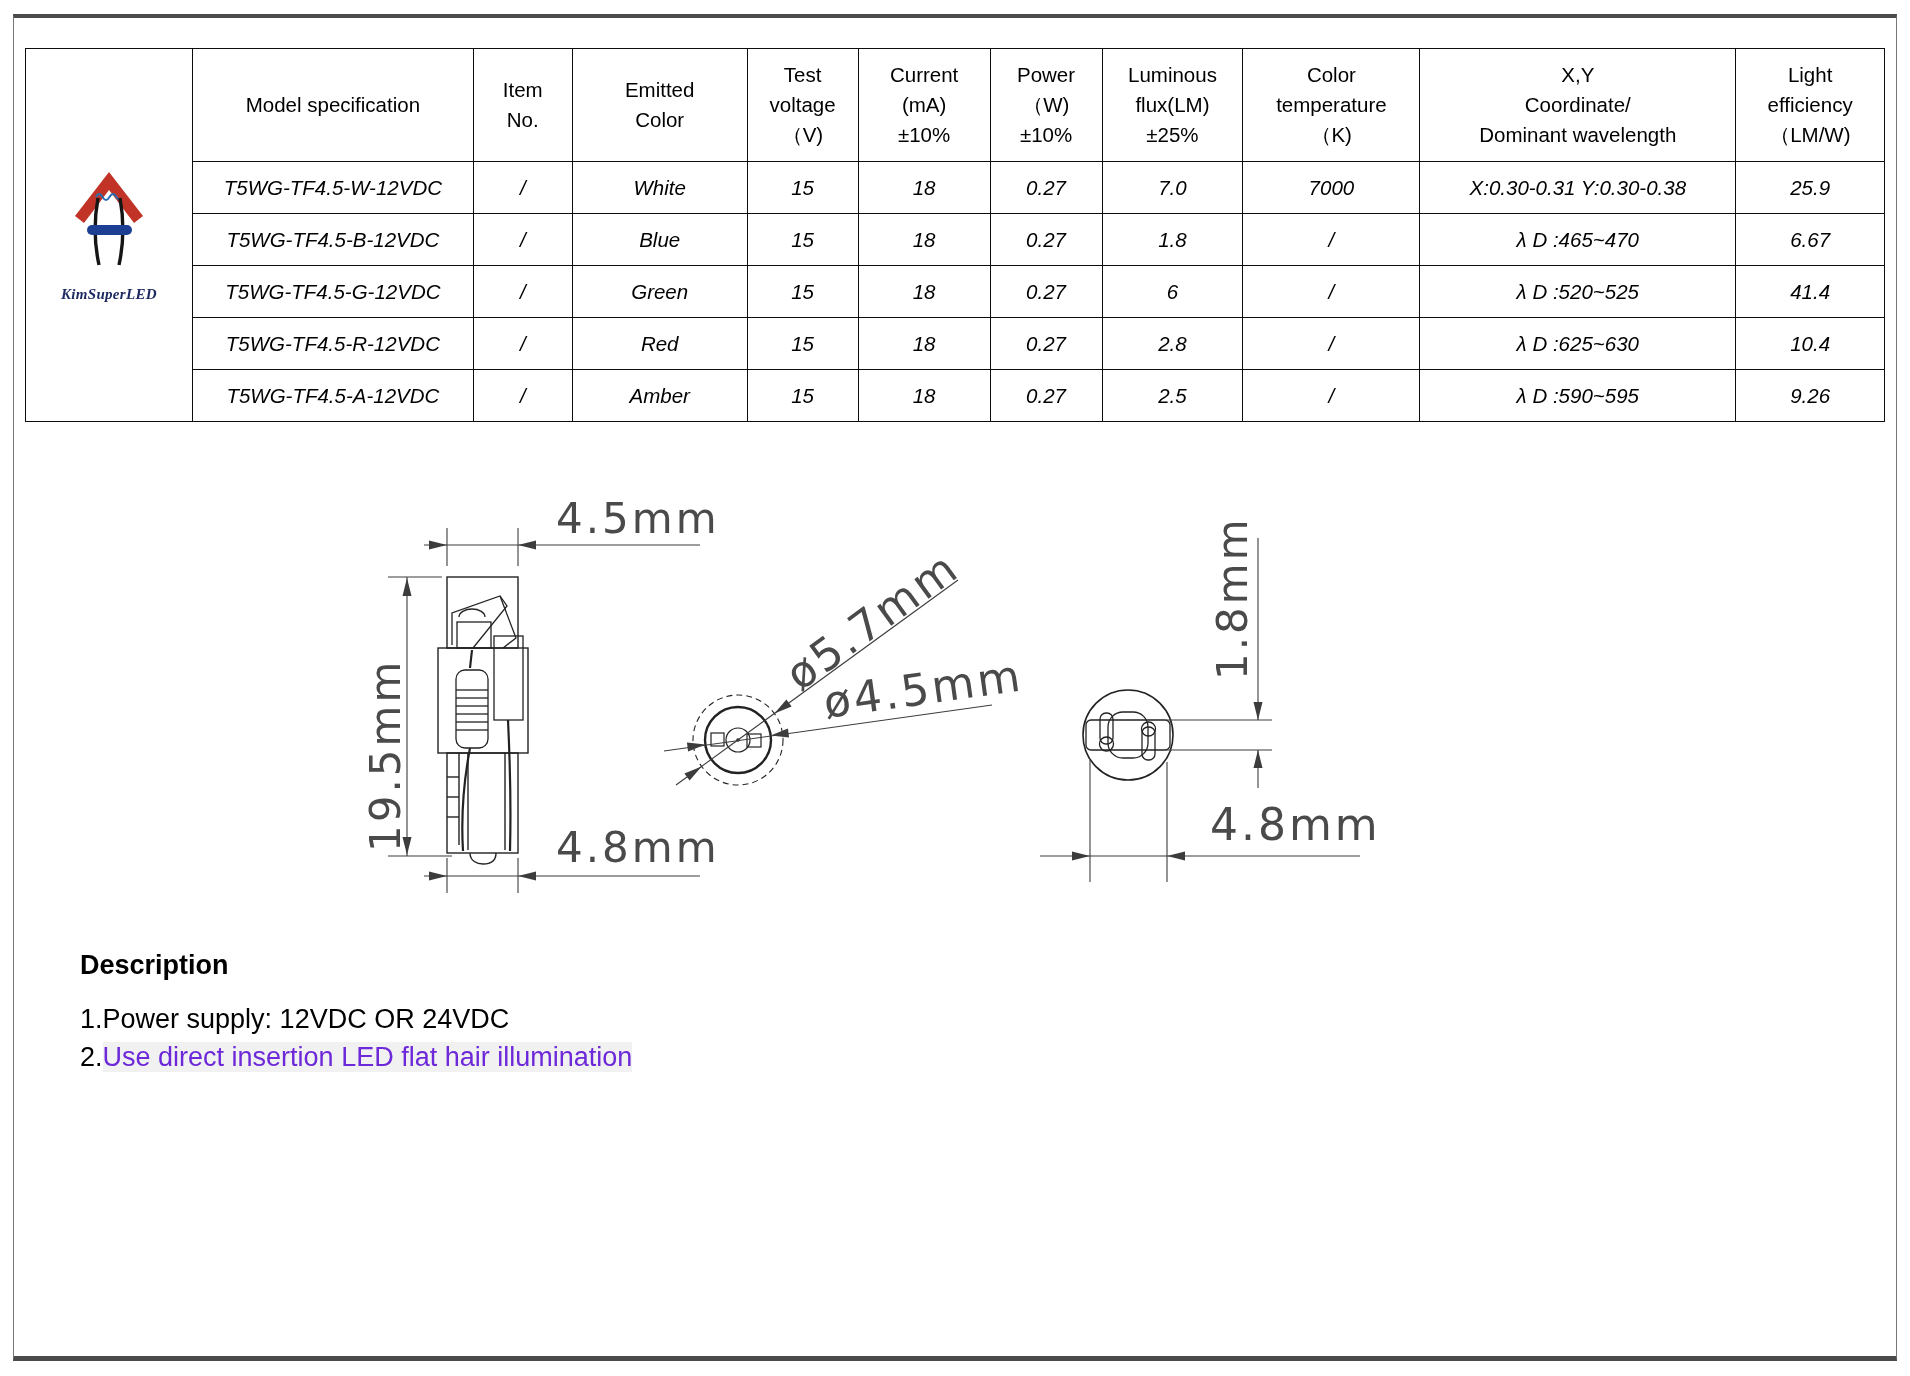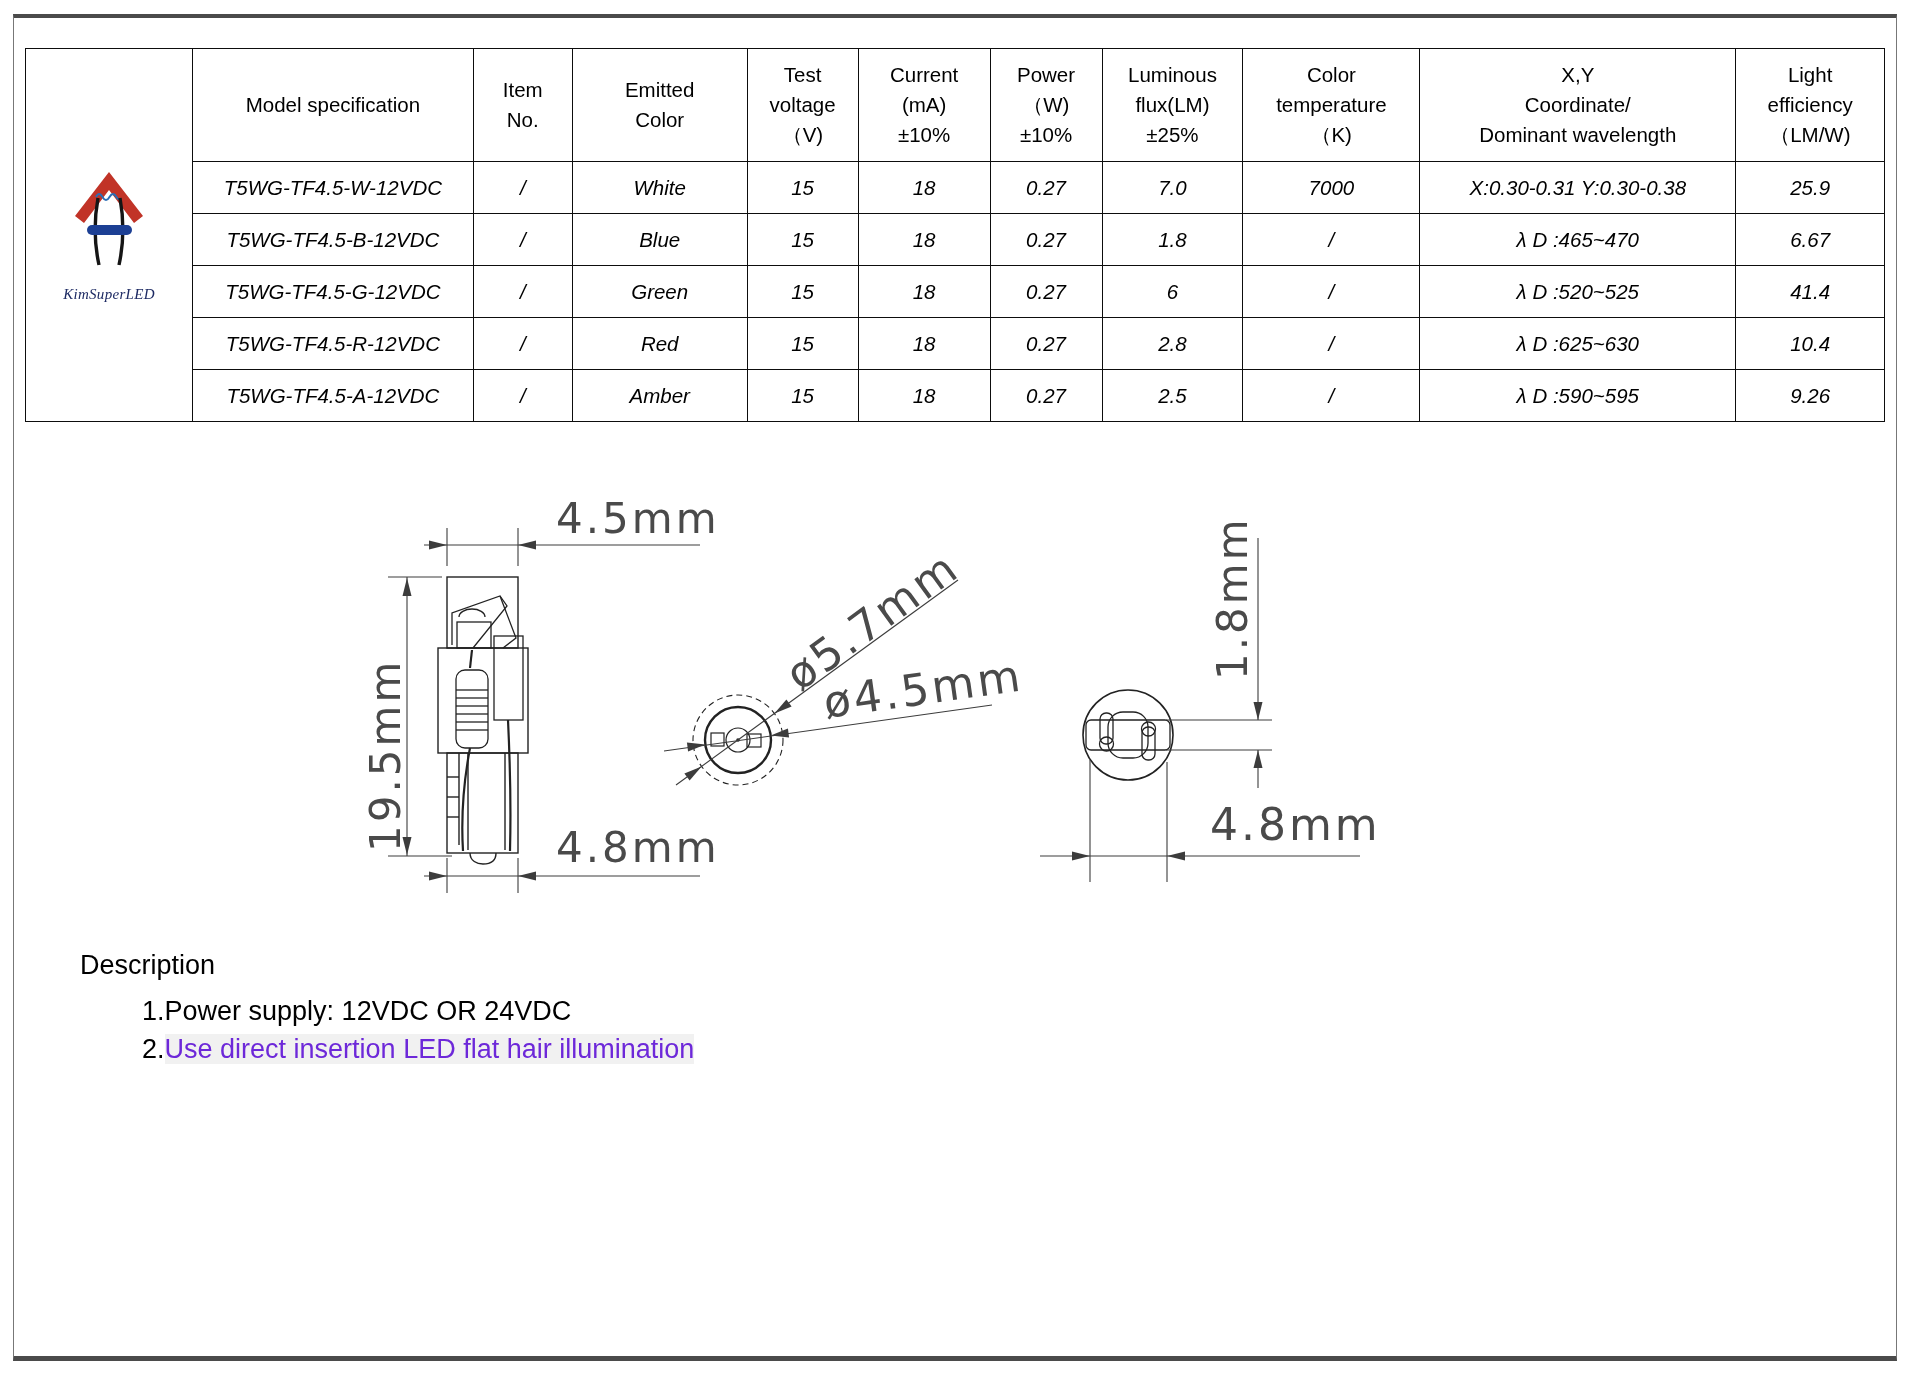--- a/index.html
+++ b/index.html
@@ -20,32 +20,32 @@
   table.spec td,table.spec th{
     border:1.6px solid #0d0d0d;padding:0;text-align:center;vertical-align:middle;
     font-weight:400;font-size:20.5px;overflow:hidden;
   }
   tr.hdr{height:113px;}
   tr.data{height:52px;font-style:italic;}
   .hline{line-height:30px;font-size:20.5px;}
   td.logo-cell{vertical-align:top;padding-top:8px;}
   .logo-wrap{display:flex;flex-direction:column;align-items:center;}
   .brand{
-    font-family:"Liberation Serif",serif;font-style:italic;font-weight:normal;
+    font-family:"Liberation Serif",serif;font-style:italic;font-weight:bold;
     font-size:15px;color:#1d2a63;margin-top:16px;letter-spacing:.3px;
   }
   svg.drawings{position:absolute;left:0;top:0;}
   .cad-text{
     font-family:"DejaVu Sans",sans-serif;fill:#4a4a4a;font-size:42px;
     letter-spacing:3px;
   }
   .cad-text.big{font-size:44px;}
   .description{position:absolute;left:80px;top:950px;font-size:27px;}
-  .desc-title{margin-bottom:12px;}
-  .desc-item{margin-left:62px;line-height:37.5px;}
+  .desc-title{margin-bottom:20px;font-weight:bold;}
+  .desc-item{line-height:37.5px;}
   .desc-item .hl{background:#f1f1f1;color:#6d28d9;}
 </style>
 </head>
 <body>
 
 <div class="page-frame"></div>
 
 <table class="spec">
   <colgroup>
     <col style="width:8.98%">

